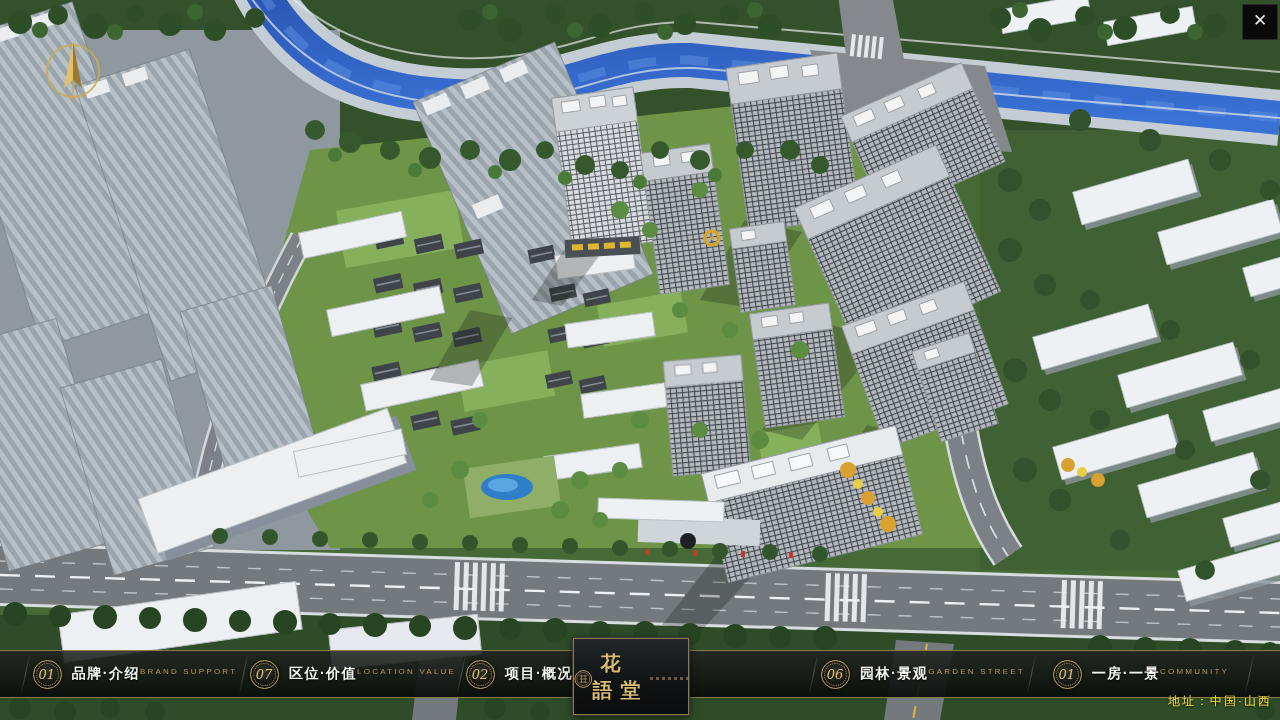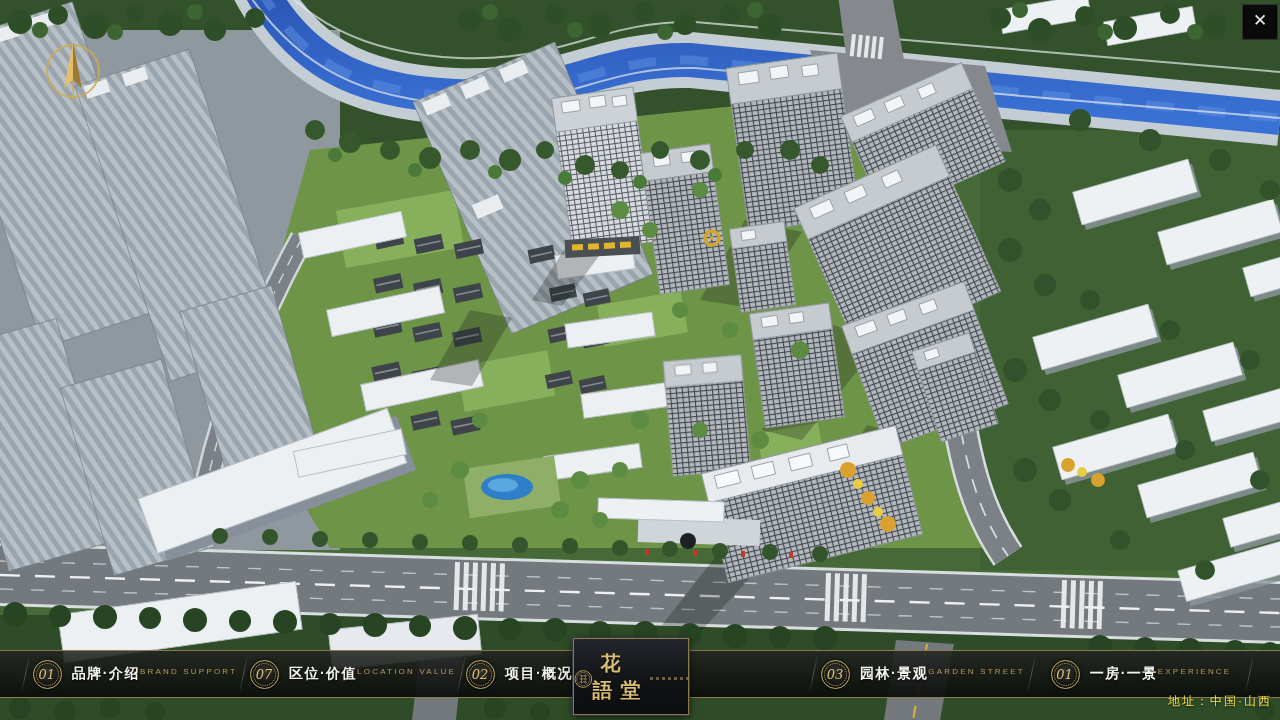--- a/index.html
+++ b/index.html
@@ -581,34 +581,34 @@
       <div class="labels">
           <div class="zh">项目·概况</div>
       <div class="en">PROJECT SURVEY</div>
         </div>
     </div>
 
     <div class="logo-gap"></div>
 
     <div class="nav-item">
       <div class="badge">
-          <span class="num">03</span>
+          <span class="num">06</span>
         </div>
       <div class="labels">
           <div class="zh">园林·景观</div>
       <div class="en">GARDEN STREET</div>
         </div>
     </div>
     <div class="nav-item">
       <div class="badge">
           <span class="num">01</span>
         </div>
       <div class="labels">
           <div class="zh">一房·一景</div>
-      <div class="en">EXPERIENCE</div>
+      <div class="en">COMMUNITY</div>
         </div>
     </div>
 
     <div class="nav-spacer-r"></div>
   </div>
 
   <div id="logo-box">
     <svg id="logo-seal" viewBox="0 0 30 30">
       <circle cx="15" cy="15" r="13.5" fill="none" stroke="#c9ad66" stroke-width="1.4"></circle>
       <circle cx="15" cy="15" r="10.5" fill="none" stroke="#c9ad66" stroke-width=".8"></circle>

